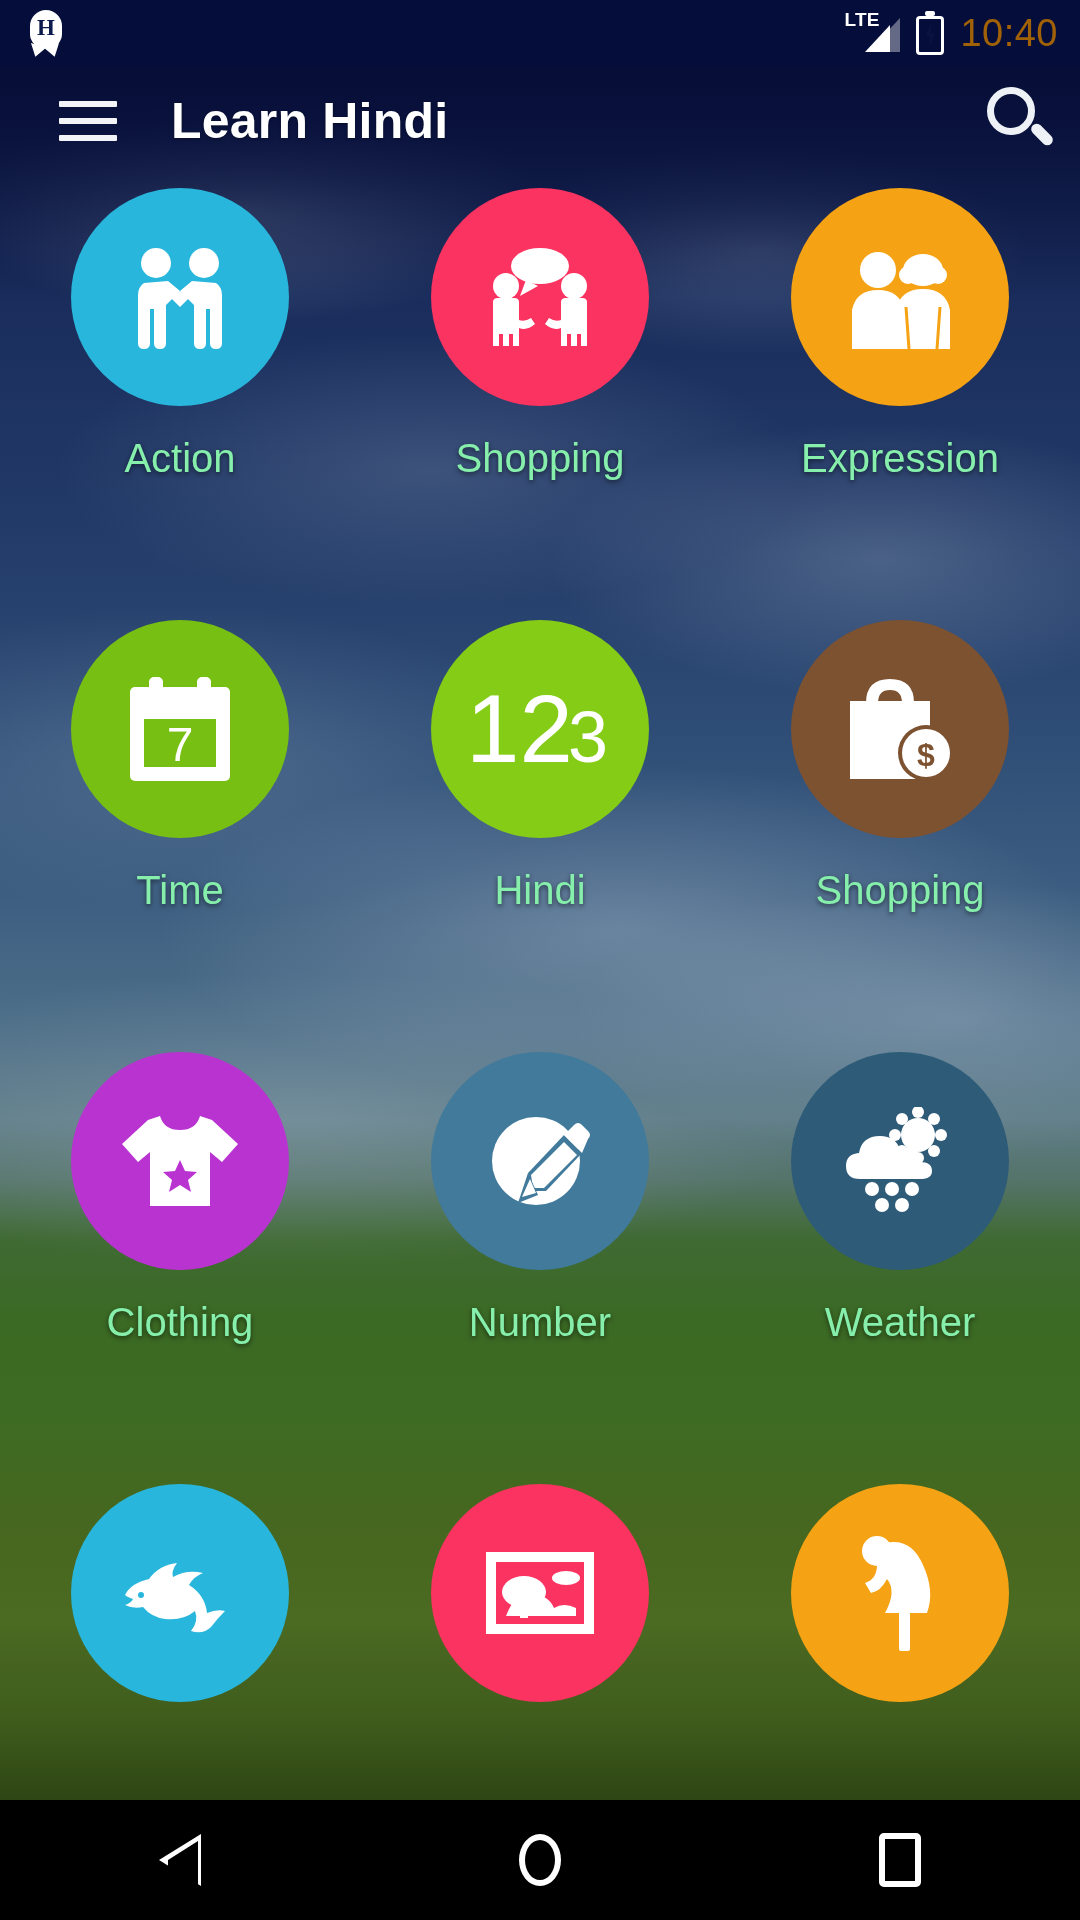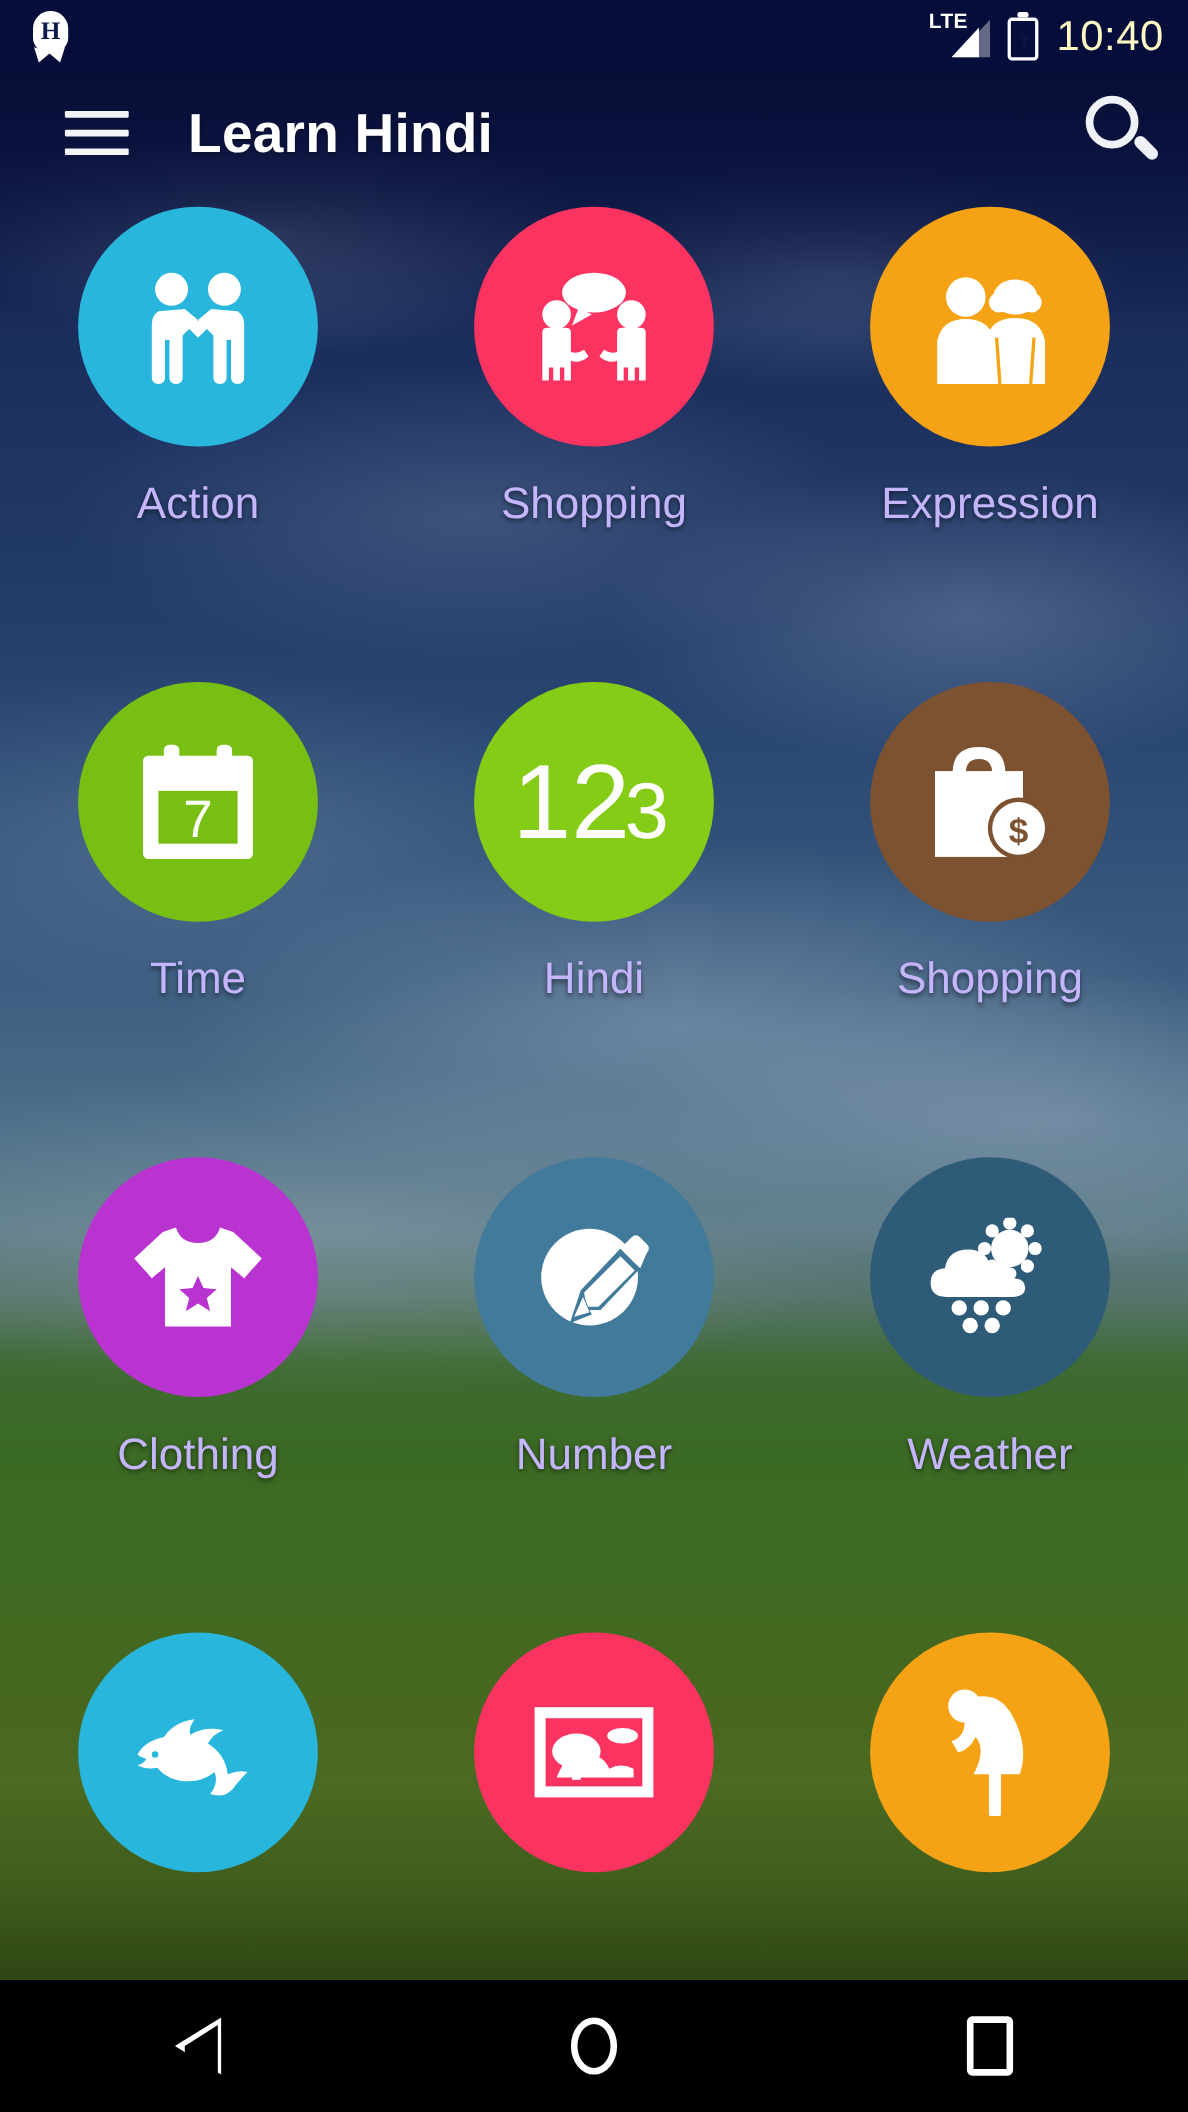--- a/index.html
+++ b/index.html
@@ -99,21 +99,21 @@
     width:0;height:0; border-left:25px solid transparent; border-bottom:27px solid #fff;
   }
 
   .battery{position:relative;width:28px;height:44px;}
   .battery .cap{position:absolute;left:9px;top:0;width:10px;height:5px;background:#fff;border-radius:2px;}
   .battery .shell{position:absolute;left:0;top:5px;width:28px;height:39px;border:3px solid #fff;border-radius:4px;}
   .battery .bolt{
     position:absolute; left:8px; top:11px; width:12px; height:26px; background:#0a1240;
     clip-path:polygon(60% 0%, 10% 55%, 45% 55%, 38% 100%, 92% 42%, 55% 42%);
   }
-  #clock{font-size:38px;font-weight:400;color:#fef9c3;letter-spacing:.5px;line-height:1;}
+  #clock{font-size:38px;font-weight:400;color:#a16207;letter-spacing:.5px;line-height:1;}
 
   
   #appbar{
     position:absolute; left:17px; top:66px; width:1080px; height:110px;
     display:flex; align-items:center; z-index:30; padding:0 34px 0 42px;
   }
   #hamburger{width:62px;height:54px;display:flex;flex-direction:column;justify-content:center;gap:11px;cursor:pointer;}
   #hamburger span{display:block;width:58px;height:6px;background:#f2f4f8;border-radius:1px;}
   #apptitle{
     margin-left:50px; color:#ffffff; font-size:50px; font-weight:700; letter-spacing:.2px;
@@ -130,21 +130,21 @@
     grid-auto-rows:432px;
     padding-top:12px;
   }
   .tile{display:flex;flex-direction:column;align-items:center;cursor:pointer;}
   .bubble{
     width:218px;height:218px;border-radius:50%;
     display:flex;align-items:center;justify-content:center;
     position:relative;flex:0 0 auto;
   }
   .label{
-    margin-top:30px;color:#c4b5fd;font-size:40px;font-weight:400;
+    margin-top:30px;color:#86efac;font-size:40px;font-weight:400;
     text-shadow:0 2px 5px rgba(0,0,0,.55);white-space:nowrap;
   }
   .bubble svg{display:block;}
 
   
   #navbar{
     position:absolute;left:0;bottom:0;width:1080px;height:120px;background:#000;
     display:flex;align-items:center;justify-content:space-around;z-index:50;
   }
   .navbtn{width:150px;height:120px;display:flex;align-items:center;justify-content:center;cursor:pointer;}

